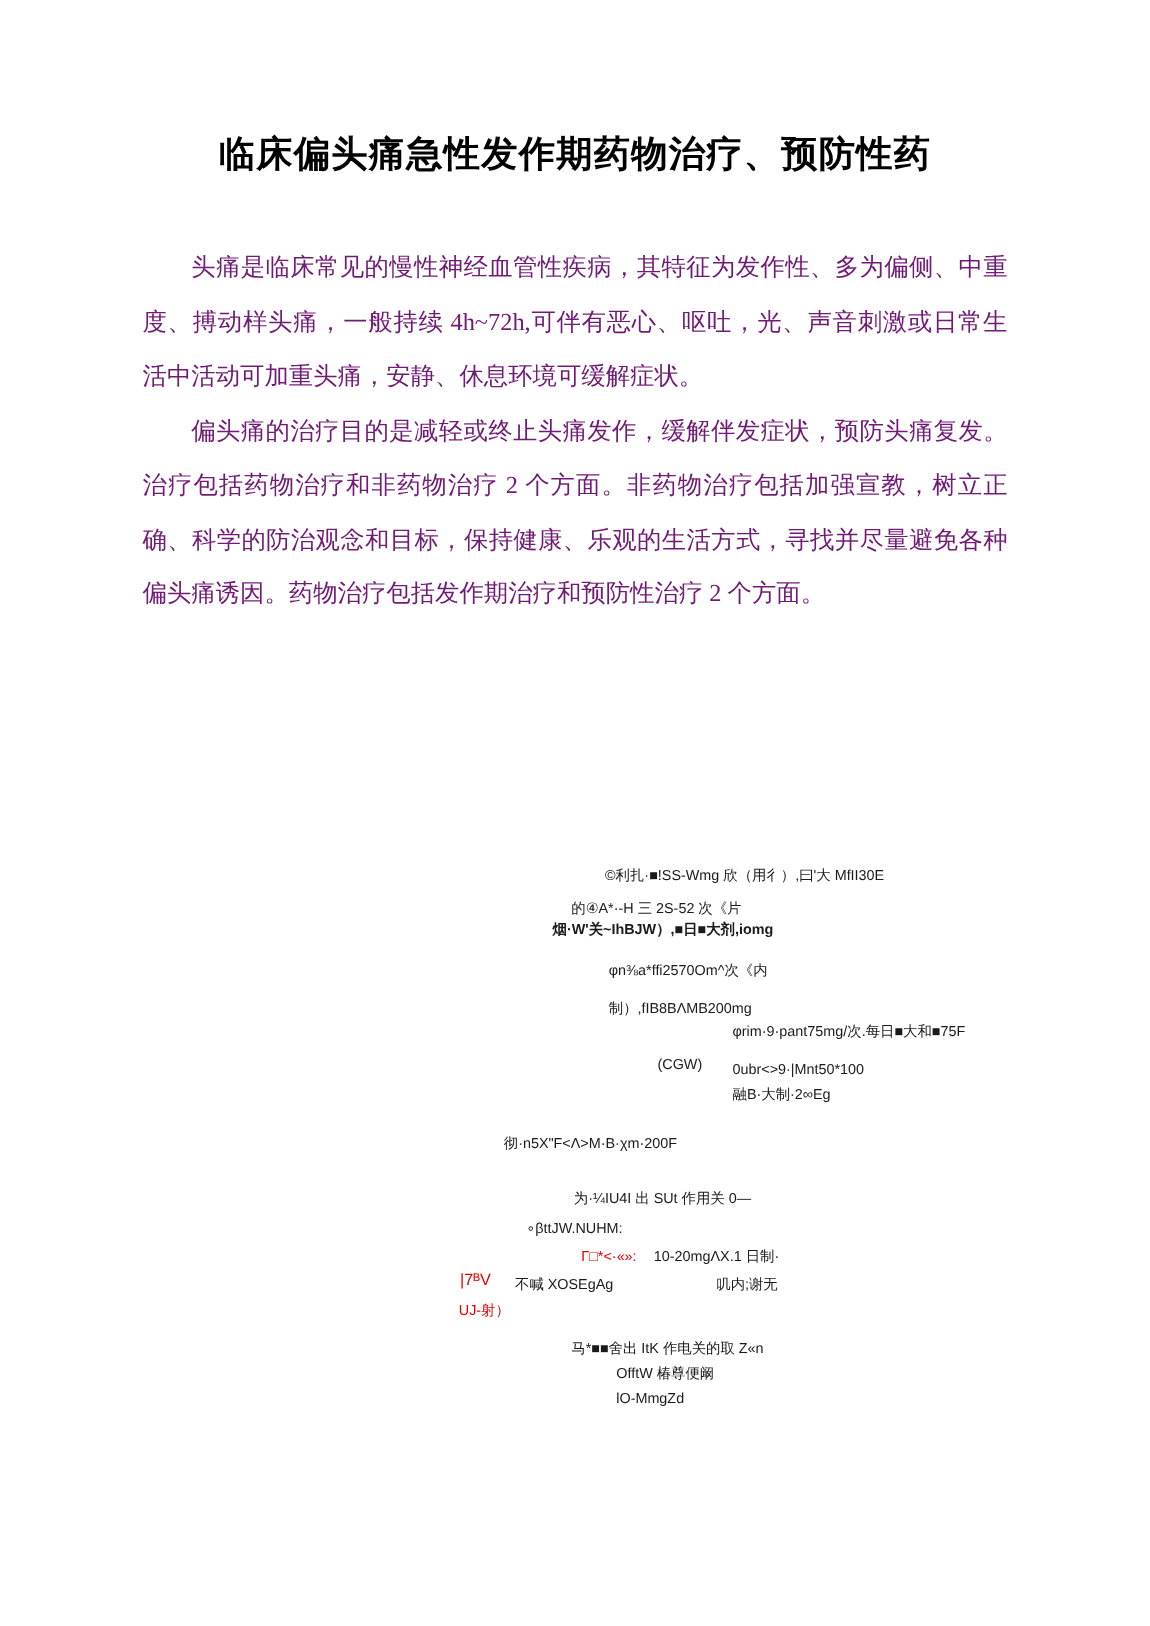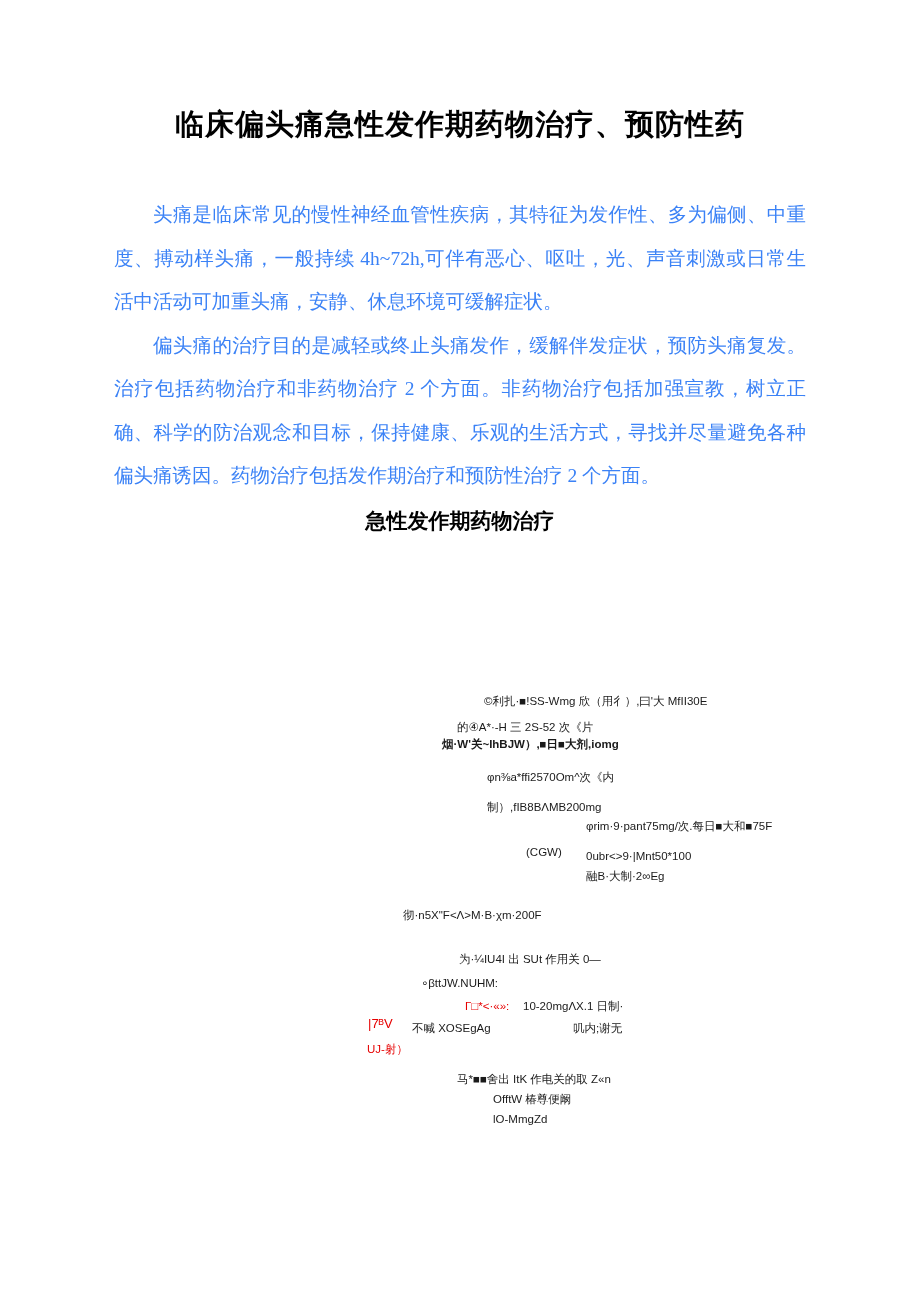--- a/index.html
+++ b/index.html
@@ -27,21 +27,21 @@
   .doc-title .title-line { display: block; }
   .content {
     width: 692px;
     margin: 42px auto 0 auto;
     text-align: justify;
   }
   .body-para {
     font-size: 19.5px;
     line-height: 43.5px;
     text-indent: 2em;
-    color: #3b82f6;
+    color: #701a75;
   }
   .section-heading {
     text-align: center;
     font-family: "Liberation Sans", "DejaVu Sans", sans-serif;
     font-weight: 700;
     font-size: 21px;
     line-height: 43px;
     margin-top: 1px;
     color: #000000;
   }
@@ -66,21 +66,20 @@
 
 <div class="page">
 
   <h1 class="doc-title">
     <span class="title-line">临床偏头痛急性发作期药物治疗、预防性药</span>
   </h1>
 
   <div class="content">
     <p class="body-para">头痛是临床常见的慢性神经血管性疾病，其特征为发作性、多为偏侧、中重度、搏动样头痛，一般持续 4h~72h,可伴有恶心、呕吐，光、声音刺激或日常生活中活动可加重头痛，安静、休息环境可缓解症状。</p>
     <p class="body-para">偏头痛的治疗目的是减轻或终止头痛发作，缓解伴发症状，预防头痛复发。治疗包括药物治疗和非药物治疗 2 个方面。非药物治疗包括加强宣教，树立正确、科学的防治观念和目标，保持健康、乐观的生活方式，寻找并尽量避免各种偏头痛诱因。药物治疗包括发作期治疗和预防性治疗 2 个方面。</p>
-    <h2 class="section-heading">急性发作期药物治疗</h2>
   </div>
 
   <div class="frag-layer">
     <span class="frag" style="left:410px; top:694px;">©利扎·■!SS-Wmg 欣（用彳）,曰'大 MfII30E</span>
     <span class="frag" style="left:383px; top:720px;">的④A*·-H 三 2S-52 次《片</span>
     <span class="frag" style="left:368px; top:737px;font-weight:bold;">烟·W'关~IhBJW）,■日■大剂,iomg</span>
     <span class="frag" style="left:413px; top:770px;">φn⅜a*ffi2570Om^次《内</span>
     <span class="frag" style="left:413px; top:800px;">制）,fIB8BΛMB200mg</span>
     <span class="frag" style="left:512px; top:819px;">φrim·9·pant75mg/次.每日■大和■75F</span>
     <span class="frag" style="left:452px; top:845px;">(CGW)</span>

